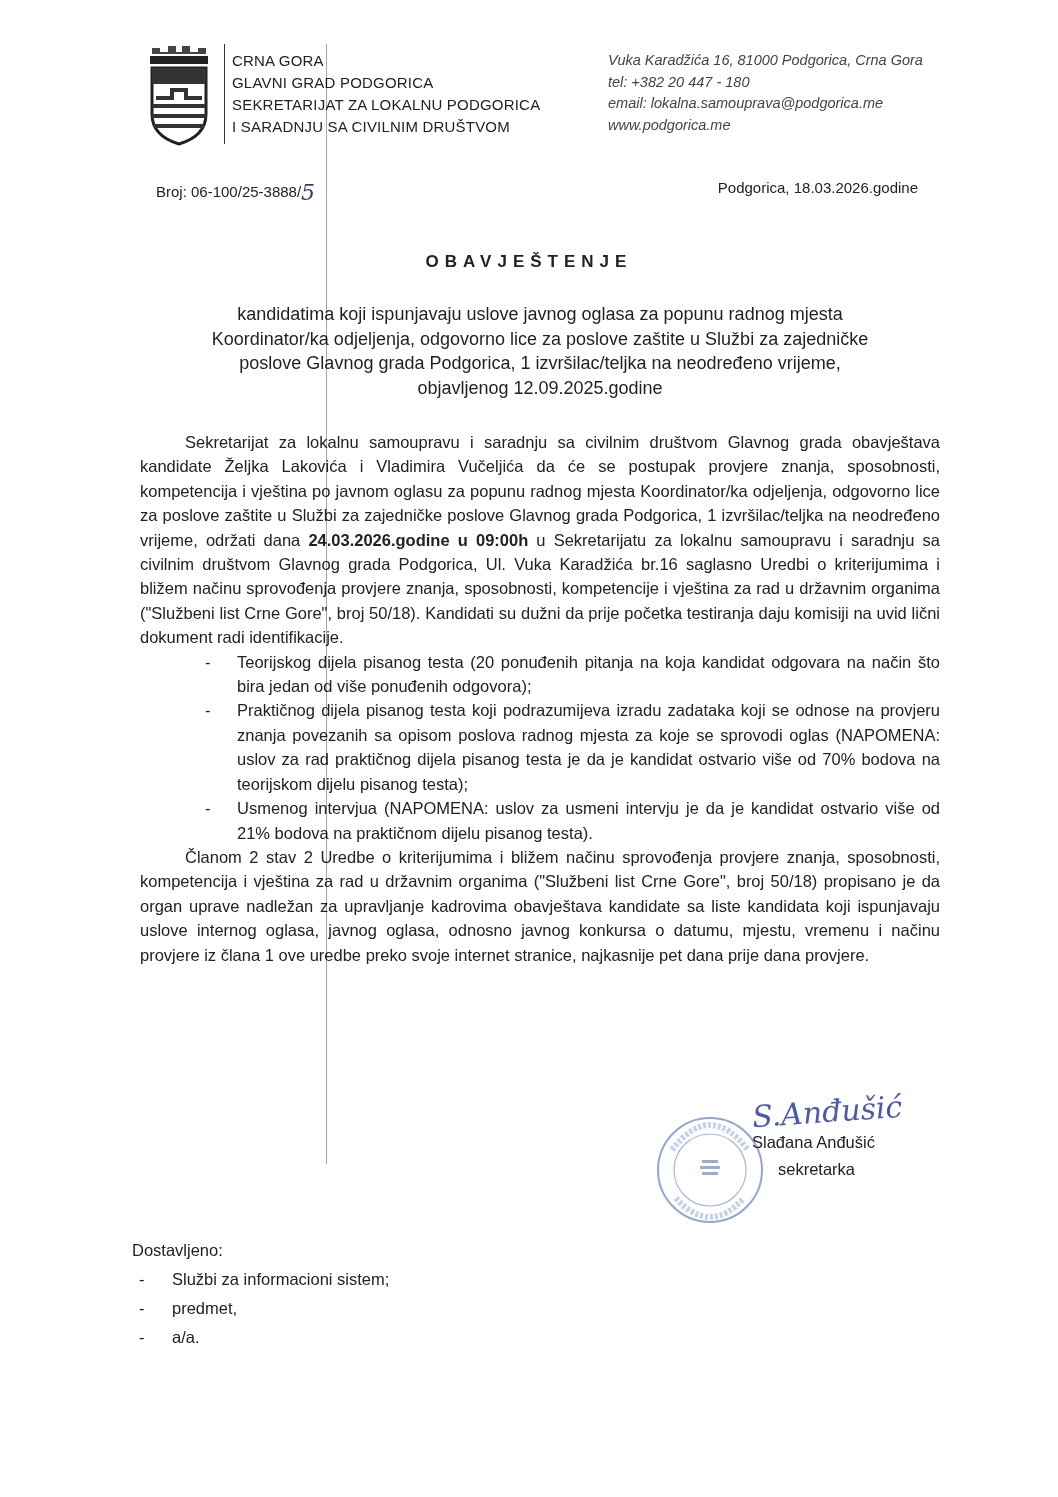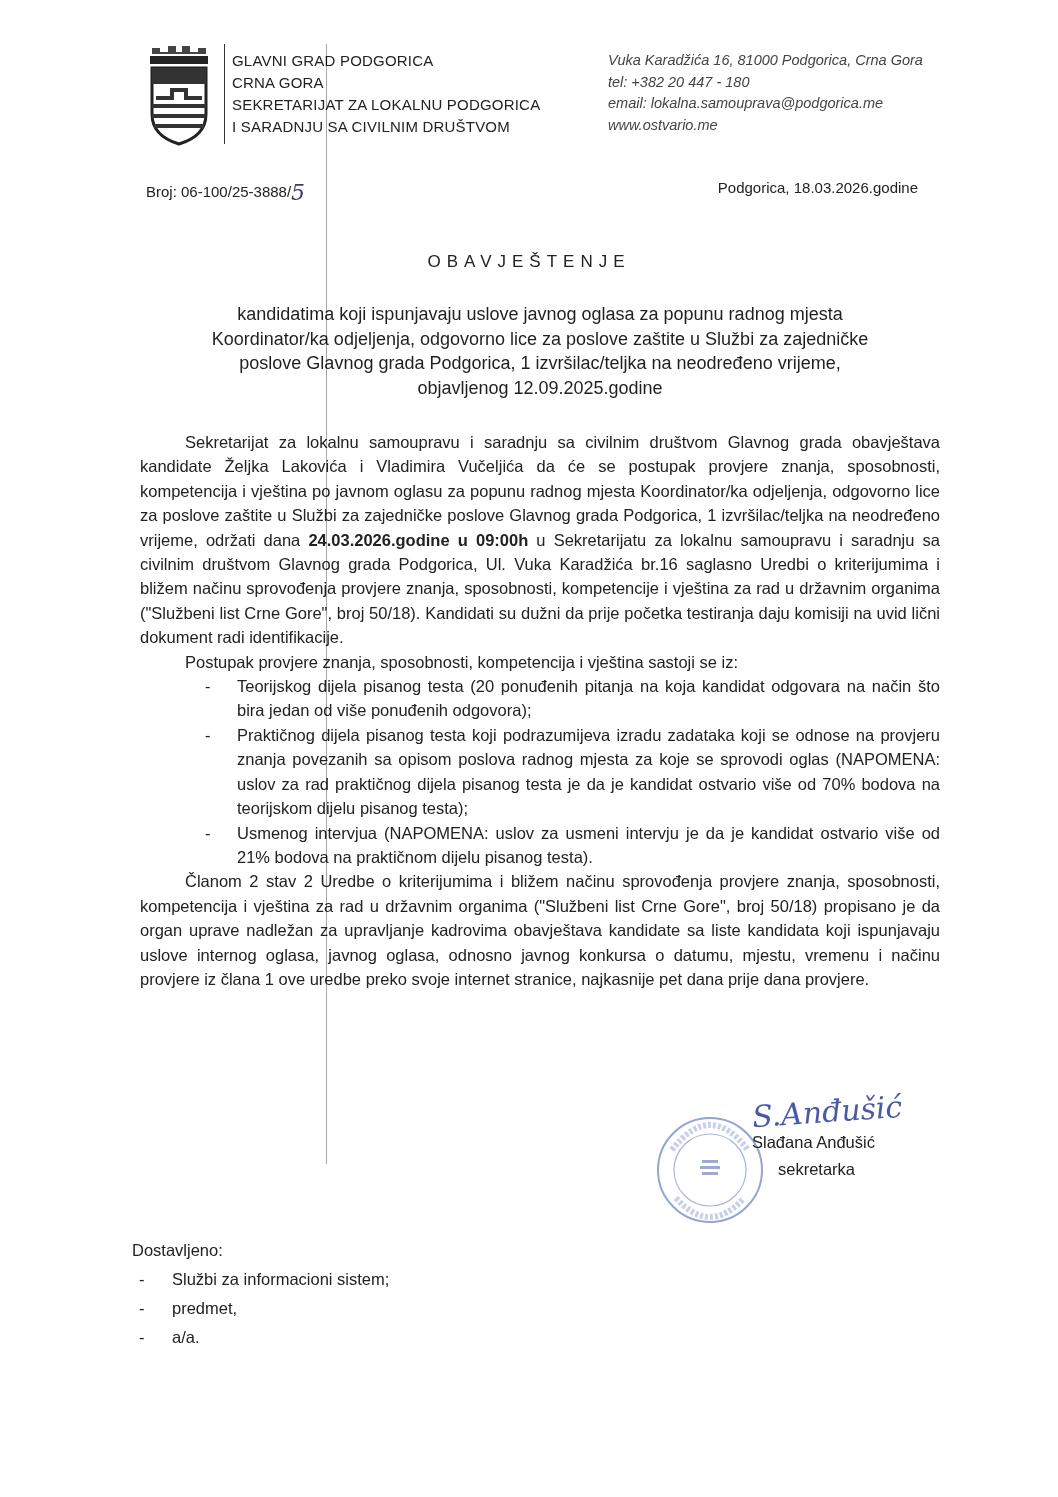--- a/index.html
+++ b/index.html
@@ -8,25 +8,25 @@
   .page { position: absolute; inset: 0; }
 
   
   .crest { position: absolute; left: 146px; top: 44px; width: 66px; height: 102px; }
   .header-divider { position: absolute; left: 224px; top: 44px; width: 1px; height: 100px; background: #333; }
   .org { position: absolute; left: 232px; top: 50px; font-size: 15px; line-height: 22px; color: #222; letter-spacing: 0.2px; }
   .org div { white-space: nowrap; }
   .contact { position: absolute; left: 608px; top: 50px; font-size: 14.5px; line-height: 21.5px; color: #444; font-style: italic; }
   .contact div { white-space: nowrap; }
 
-  .ref { position: absolute; left: 146px; top: 177px; font-size: 15px; color: #222; }
+  .ref { position: absolute; left: 156px; top: 177px; font-size: 15px; color: #222; }
   .ref .hand { font-family: "DejaVu Serif", serif; font-style: italic; font-size: 22px; color: #3b3b6b; position: relative; top: 3px; }
   .datel { position: absolute; right: 140px; top: 179px; font-size: 15px; color: #222; }
 
-  .title { position: absolute; left: 0; right: 0; top: 252px; text-align: center; font-size: 17px; font-weight: normal; letter-spacing: 6px; color: #222; }
+  .title { position: absolute; left: 0; right: 0; top: 252px; text-align: center; font-size: 17px; font-weight: bold; letter-spacing: 6px; color: #222; }
 
   .subject { position: absolute; left: 140px; right: 118px; top: 302px; text-align: center; font-weight: normal; font-size: 18px; line-height: 24.5px; color: #1f1f1f; }
 
   .body { position: absolute; left: 132px; right: 118px; top: 430px; font-size: 16.5px; line-height: 24.4px; color: #222; text-align: justify; margin-left: 8px; }
   .body p { margin: 0; text-indent: 45px; }
   .body b { font-weight: bold; }
   .body ul { list-style: none; margin: 0; padding: 0 0 0 97px; }
   .body li { position: relative; }
   .body li .dash { position: absolute; left: -32px; top: 0; }
 
@@ -53,50 +53,49 @@
     <path d="M6 24 L60 24 L60 70 Q60 92 33 100 Q6 92 6 70 Z" fill="#fff" stroke="#222" stroke-width="3"></path>
     <rect x="6" y="24" width="54" height="16" fill="#333"></rect>
     <path d="M10 54 L26 54 L26 46 L40 46 L40 54 L56 54" fill="none" stroke="#333" stroke-width="4"></path>
     <rect x="6" y="60" width="54" height="4" fill="#333"></rect>
     <rect x="6" y="70" width="54" height="4" fill="#333"></rect>
     <rect x="8" y="80" width="50" height="4" fill="#333"></rect>
   </svg>
   <div class="header-divider"></div>
 
   <div class="org">
+    <div>CRNA GORA</div>
     <div>GLAVNI GRAD PODGORICA</div>
-    <div>CRNA GORA</div>
     <div>SEKRETARIJAT ZA LOKALNU PODGORICA</div>
     <div>I SARADNJU SA CIVILNIM DRUŠTVOM</div>
   </div>
 
   <div class="contact">
     <div>Vuka Karadžića 16, 81000 Podgorica, Crna Gora</div>
     <div>tel: +382 20 447 - 180</div>
     <div>email: lokalna.samouprava@podgorica.me</div>
-    <div>www.ostvario.me</div>
+    <div>www.podgorica.me</div>
   </div>
 
   <div class="ref">
     <span>Broj: 06-100/25-3888/</span><span class="hand">5</span>
   </div>
   <div class="datel">Podgorica, 18.03.2026.godine</div>
 
   <div class="title">OBAVJEŠTENJE</div>
 
   <div class="subject">
     <div>kandidatima koji ispunjavaju uslove javnog oglasa za popunu radnog mjesta</div>
     <div>Koordinator/ka odjeljenja, odgovorno lice za poslove zaštite u Službi za zajedničke</div>
     <div>poslove Glavnog grada Podgorica, 1 izvršilac/teljka na neodređeno vrijeme,</div>
     <div>objavljenog 12.09.2025.godine</div>
   </div>
 
   <div class="body">
     <p><span>Sekretarijat za lokalnu samoupravu i saradnju sa civilnim društvom Glavnog grada obavještava kandidate Željka Lakovića i Vladimira Vučeljića da će se postupak provjere znanja, sposobnosti, kompetencija i vještina po javnom oglasu za popunu radnog mjesta Koordinator/ka odjeljenja, odgovorno lice za poslove zaštite u Službi za zajedničke poslove Glavnog grada Podgorica, 1 izvršilac/teljka na neodređeno vrijeme, održati dana </span><b>24.03.2026.godine u 09:00h</b><span> u Sekretarijatu za lokalnu samoupravu i saradnju sa civilnim društvom Glavnog grada Podgorica, Ul. Vuka Karadžića br.16 saglasno Uredbi o kriterijumima i bližem načinu sprovođenja provjere znanja, sposobnosti, kompetencije i vještina za rad u državnim organima ("Službeni list Crne Gore", broj 50/18). Kandidati su dužni da prije početka testiranja daju komisiji na uvid lični dokument radi identifikacije.</span></p>
-    <p>Postupak provjere znanja, sposobnosti, kompetencija i vještina sastoji se iz:</p>
     <ul>
       <li><span class="dash">-</span><span>Teorijskog dijela pisanog testa (20 ponuđenih pitanja na koja kandidat odgovara na način što bira jedan od više ponuđenih odgovora);</span></li>
       <li><span class="dash">-</span><span>Praktičnog dijela pisanog testa koji podrazumijeva izradu zadataka koji se odnose na provjeru znanja povezanih sa opisom poslova radnog mjesta za koje se sprovodi oglas (NAPOMENA: uslov za rad praktičnog dijela pisanog testa je da je kandidat ostvario više od 70% bodova na teorijskom dijelu pisanog testa);</span></li>
       <li><span class="dash">-</span><span>Usmenog intervjua (NAPOMENA: uslov za usmeni intervju je da je kandidat ostvario više od 21% bodova na praktičnom dijelu pisanog testa).</span></li>
     </ul>
     <p>Članom 2 stav 2 Uredbe o kriterijumima i bližem načinu sprovođenja provjere znanja, sposobnosti, kompetencija i vještina za rad u državnim organima ("Službeni list Crne Gore", broj 50/18) propisano je da organ uprave nadležan za upravljanje kadrovima obavještava kandidate sa liste kandidata koji ispunjavaju uslove internog oglasa, javnog oglasa, odnosno javnog konkursa o datumu, mjestu, vremenu i načinu provjere iz člana 1 ove uredbe preko svoje internet stranice, najkasnije pet dana prije dana provjere.</p>
   </div>
 
   <div class="vline"></div>
 

